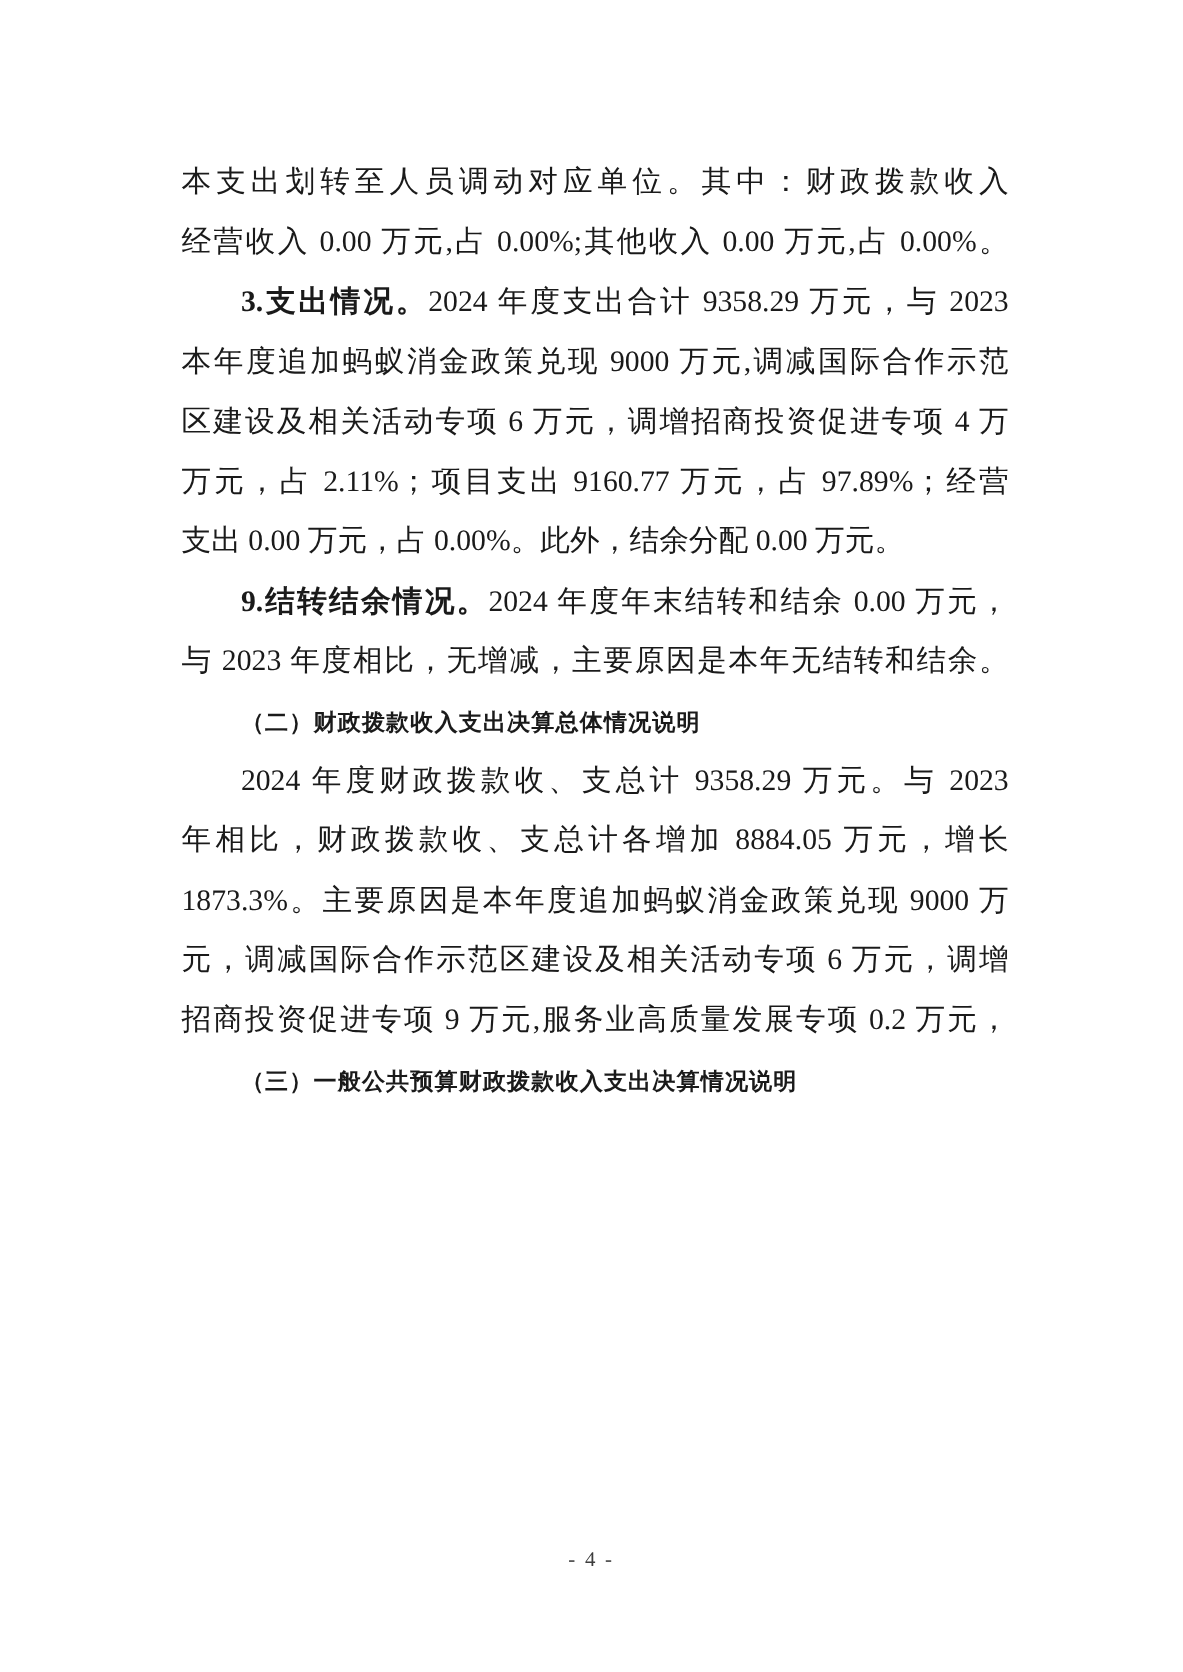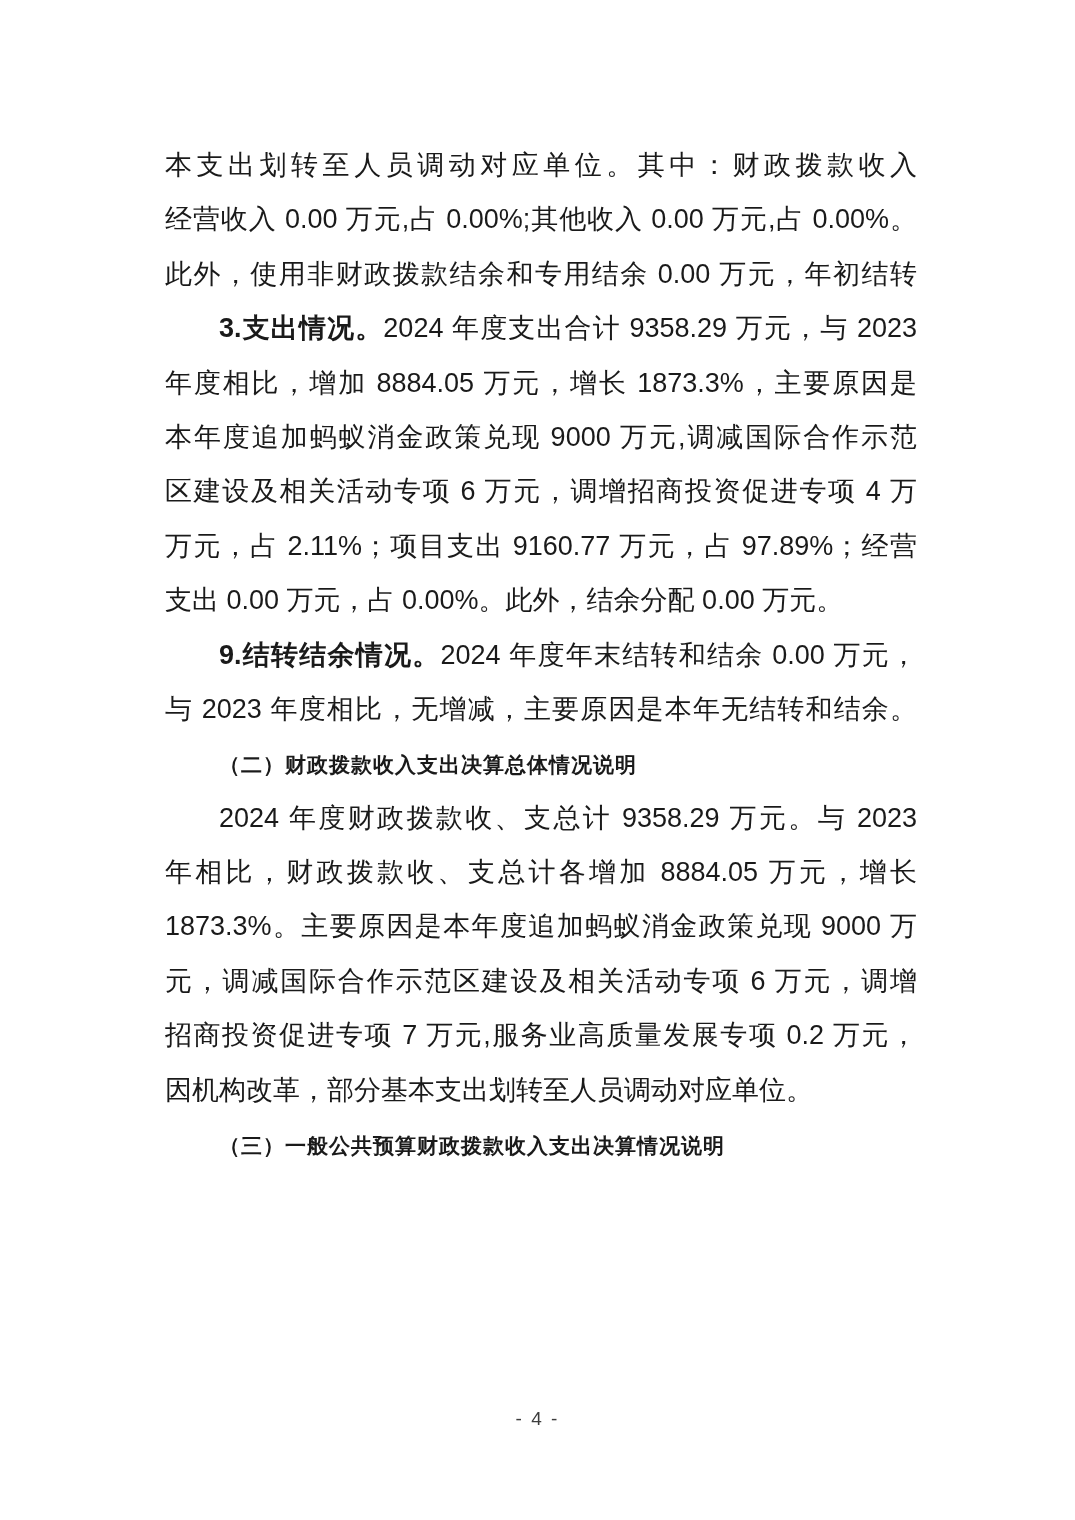--- a/index.html
+++ b/index.html
@@ -2,21 +2,21 @@
 <html lang="zh"><head>
 <meta charset="utf-8">
 <style>
   html, body { margin: 0; padding: 0; }
   .page {
     position: relative;
     width: 1075px;
     height: 1520px;
     background: #ffffff;
     overflow: hidden;
-    font-family: Liberation Sans, sans-serif;
+    font-family: Liberation Serif, serif;
     color: #1a1a1a;
   }
   .body-text {
     position: absolute;
     left: 165px;
     top: 138px;
     width: 752px;
     font-size: 27px;
     line-height: 54.4px;
   }
@@ -47,32 +47,29 @@
     color: #3d3d3d;
   }
 </style>
 </head>
 <body>
 
 <div class="page">
   <div class="body-text">
     <p class="line j"><b></b><span>本支出划转至人员调动对应单位。其中：财政拨款收入</span></p>
     <p class="line j"><b></b><span>经营收入 0.00 万元,占 0.00%;其他收入 0.00 万元,占 0.00%。</span></p>
-    <p class="line j"><b></b><span>此外，使用非财政拨款结余和专用结余 0.00 万元，年初结转</span></p>
     <p class="line j ind"><b>3.支出情况。</b><span>2024 年度支出合计 9358.29 万元，与 2023</span></p>
-    <p class="line j"><b></b><span>年度相比，增加 8884.05 万元，增长 1873.3%，主要原因是</span></p>
     <p class="line j"><b></b><span>本年度追加蚂蚁消金政策兑现 9000 万元,调减国际合作示范</span></p>
     <p class="line j"><b></b><span>区建设及相关活动专项 6 万元，调增招商投资促进专项 4 万</span></p>
     <p class="line j"><b></b><span>万元，占 2.11%；项目支出 9160.77 万元，占 97.89%；经营</span></p>
     <p class="line"><b></b><span>支出 0.00 万元，占 0.00%。此外，结余分配 0.00 万元。</span></p>
     <p class="line j ind"><b>9.结转结余情况。</b><span>2024 年度年末结转和结余 0.00 万元，</span></p>
     <p class="line j"><b></b><span>与 2023 年度相比，无增减，主要原因是本年无结转和结余。</span></p>
     <p class="line ind head"><b>（二）财政拨款收入支出决算总体情况说明</b><span></span></p>
     <p class="line j ind"><b></b><span>2024 年度财政拨款收、支总计 9358.29 万元。与 2023</span></p>
     <p class="line j"><b></b><span>年相比，财政拨款收、支总计各增加 8884.05 万元，增长</span></p>
     <p class="line j"><b></b><span>1873.3%。主要原因是本年度追加蚂蚁消金政策兑现 9000 万</span></p>
     <p class="line j"><b></b><span>元，调减国际合作示范区建设及相关活动专项 6 万元，调增</span></p>
-    <p class="line j"><b></b><span>招商投资促进专项 7 万元,服务业高质量发展专项 0.2 万元，</span></p>
-    <p class="line"><b></b><span>因机构改革，部分基本支出划转至人员调动对应单位。</span></p>
+    <p class="line j"><b></b><span>招商投资促进专项 9 万元,服务业高质量发展专项 0.2 万元，</span></p>
     <p class="line ind head"><b>（三）一般公共预算财政拨款收入支出决算情况说明</b><span></span></p>
   </div>
   <div class="footer">- 4 -</div>
 </div>
 
 </body></html>

